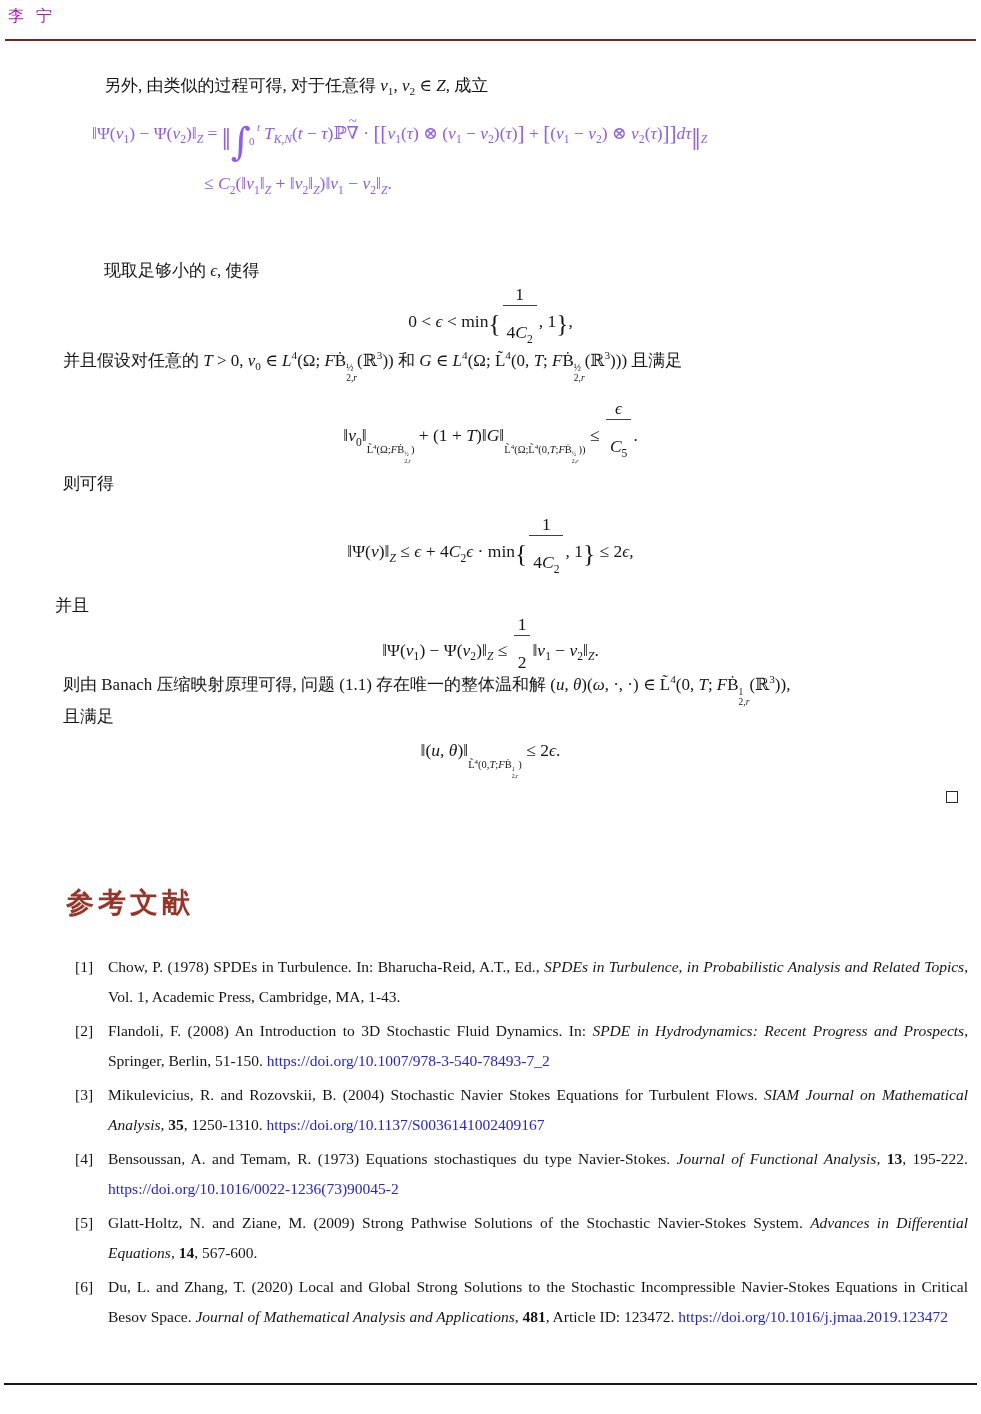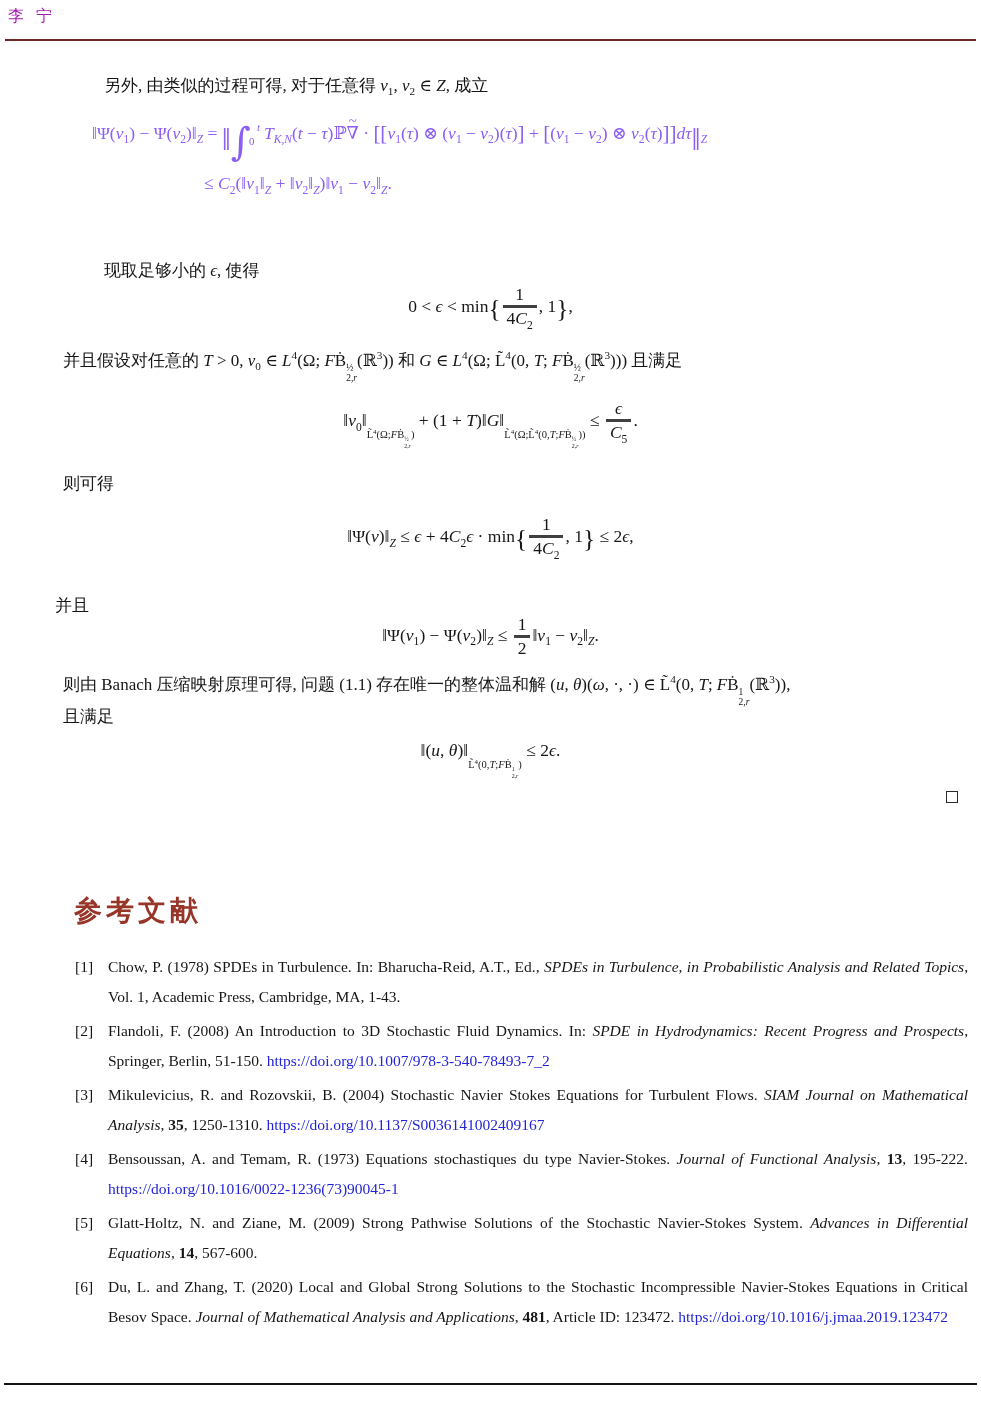--- a/index.html
+++ b/index.html
@@ -23,28 +23,28 @@
   .dlm2{font-size:1.45em;vertical-align:-0.18em;line-height:1}
   .md{font-size:1.2em;vertical-align:-0.08em;line-height:1}
   .int{font-size:2.2em;vertical-align:-0.42em;line-height:1;font-family:"DejaVu Serif",serif}
   .lims{display:inline-flex;flex-direction:column;justify-content:space-between;height:2.7em;
         vertical-align:middle;font-size:0.62em;line-height:1;margin:0 4px 0 -2px;padding:2px 0}
   .lims .lt{margin-left:8px}
   .tld{position:relative;display:inline-block}
   .tld::after{content:"~";position:absolute;left:50%;transform:translateX(-50%);top:-0.62em;font-size:0.85em}
   .frac{display:inline-flex;flex-direction:column;vertical-align:middle;text-align:center;line-height:1.2;margin:0 2px}
   .fn{display:block;padding:0 4px}
-  .fd{display:block;border-top:3px solid #404040;padding:0 4px}
+  .fd{display:block;border-top:1px solid #404040;padding:16px 4px}
   .ss{display:inline-flex;flex-direction:column;font-size:0.56em;line-height:1.1;vertical-align:-0.55em;text-align:left}
   .msub{font-size:0.6em;vertical-align:-1.15em}
 
   .qed{position:absolute;top:791px;left:946px;width:12px;height:12px;border:1.6px solid #2a2a2a;background:#fff}
 
   
-  .refs-h{position:absolute;top:880px;left:62px;margin:12px;
+  .refs-h{position:absolute;top:880px;left:62px;margin:4px;
           font-family:"DejaVu Sans","Liberation Sans",sans-serif;font-size:28px;font-weight:bold;
           color:#963528;letter-spacing:4px}
   .refs{position:absolute;top:952px;left:75px;width:893px;margin:0;padding:0;list-style:none}
   .ref{display:flex;margin-bottom:4px;font-size:15.5px;line-height:30px}
   .ref-label{flex:0 0 24px;margin-right:9px}
   .ref-text{flex:1;text-align:justify}
   .it{font-style:italic}
   .url{color:#2323d9;text-decoration:none;cursor:pointer}
 
   
@@ -135,21 +135,21 @@
     <li class="ref">
       <span class="ref-label">[2]</span>
       <span class="ref-text">Flandoli, F. (2008) An Introduction to 3D Stochastic Fluid Dynamics. In: <span class="it">SPDE in Hydrodynamics: Recent Progress and Prospects</span>, Springer, Berlin, 51-150. <a class="url">https://doi.org/10.1007/978-3-540-78493-7_2</a></span>
     </li>
     <li class="ref">
       <span class="ref-label">[3]</span>
       <span class="ref-text">Mikulevicius, R. and Rozovskii, B. (2004) Stochastic Navier Stokes Equations for Turbulent Flows. <span class="it">SIAM Journal on Mathematical Analysis</span>, <b>35</b>, 1250-1310. <a class="url">https://doi.org/10.1137/S0036141002409167</a></span>
     </li>
     <li class="ref">
       <span class="ref-label">[4]</span>
-      <span class="ref-text">Bensoussan, A. and Temam, R. (1973) Equations stochastiques du type Navier-Stokes. <span class="it">Journal of Functional Analysis</span>, <b>13</b>, 195-222. <a class="url">https://doi.org/10.1016/0022-1236(73)90045-1</a></span>
+      <span class="ref-text">Bensoussan, A. and Temam, R. (1973) Equations stochastiques du type Navier-Stokes. <span class="it">Journal of Functional Analysis</span>, <b>13</b>, 195-222. <a class="url">https://doi.org/10.1016/0022-1236(73)90045-2</a></span>
     </li>
     <li class="ref">
       <span class="ref-label">[5]</span>
       <span class="ref-text">Glatt-Holtz, N. and Ziane, M. (2009) Strong Pathwise Solutions of the Stochastic Navier-Stokes System. <span class="it">Advances in Differential Equations</span>, <b>14</b>, 567-600.</span>
     </li>
     <li class="ref">
       <span class="ref-label">[6]</span>
       <span class="ref-text">Du, L. and Zhang, T. (2020) Local and Global Strong Solutions to the Stochastic Incompressible Navier-Stokes Equations in Critical Besov Space. <span class="it">Journal of Mathematical Analysis and Applications</span>, <b>481</b>, Article ID: 123472. <a class="url">https://doi.org/10.1016/j.jmaa.2019.123472</a></span>
     </li>
   </ol>

